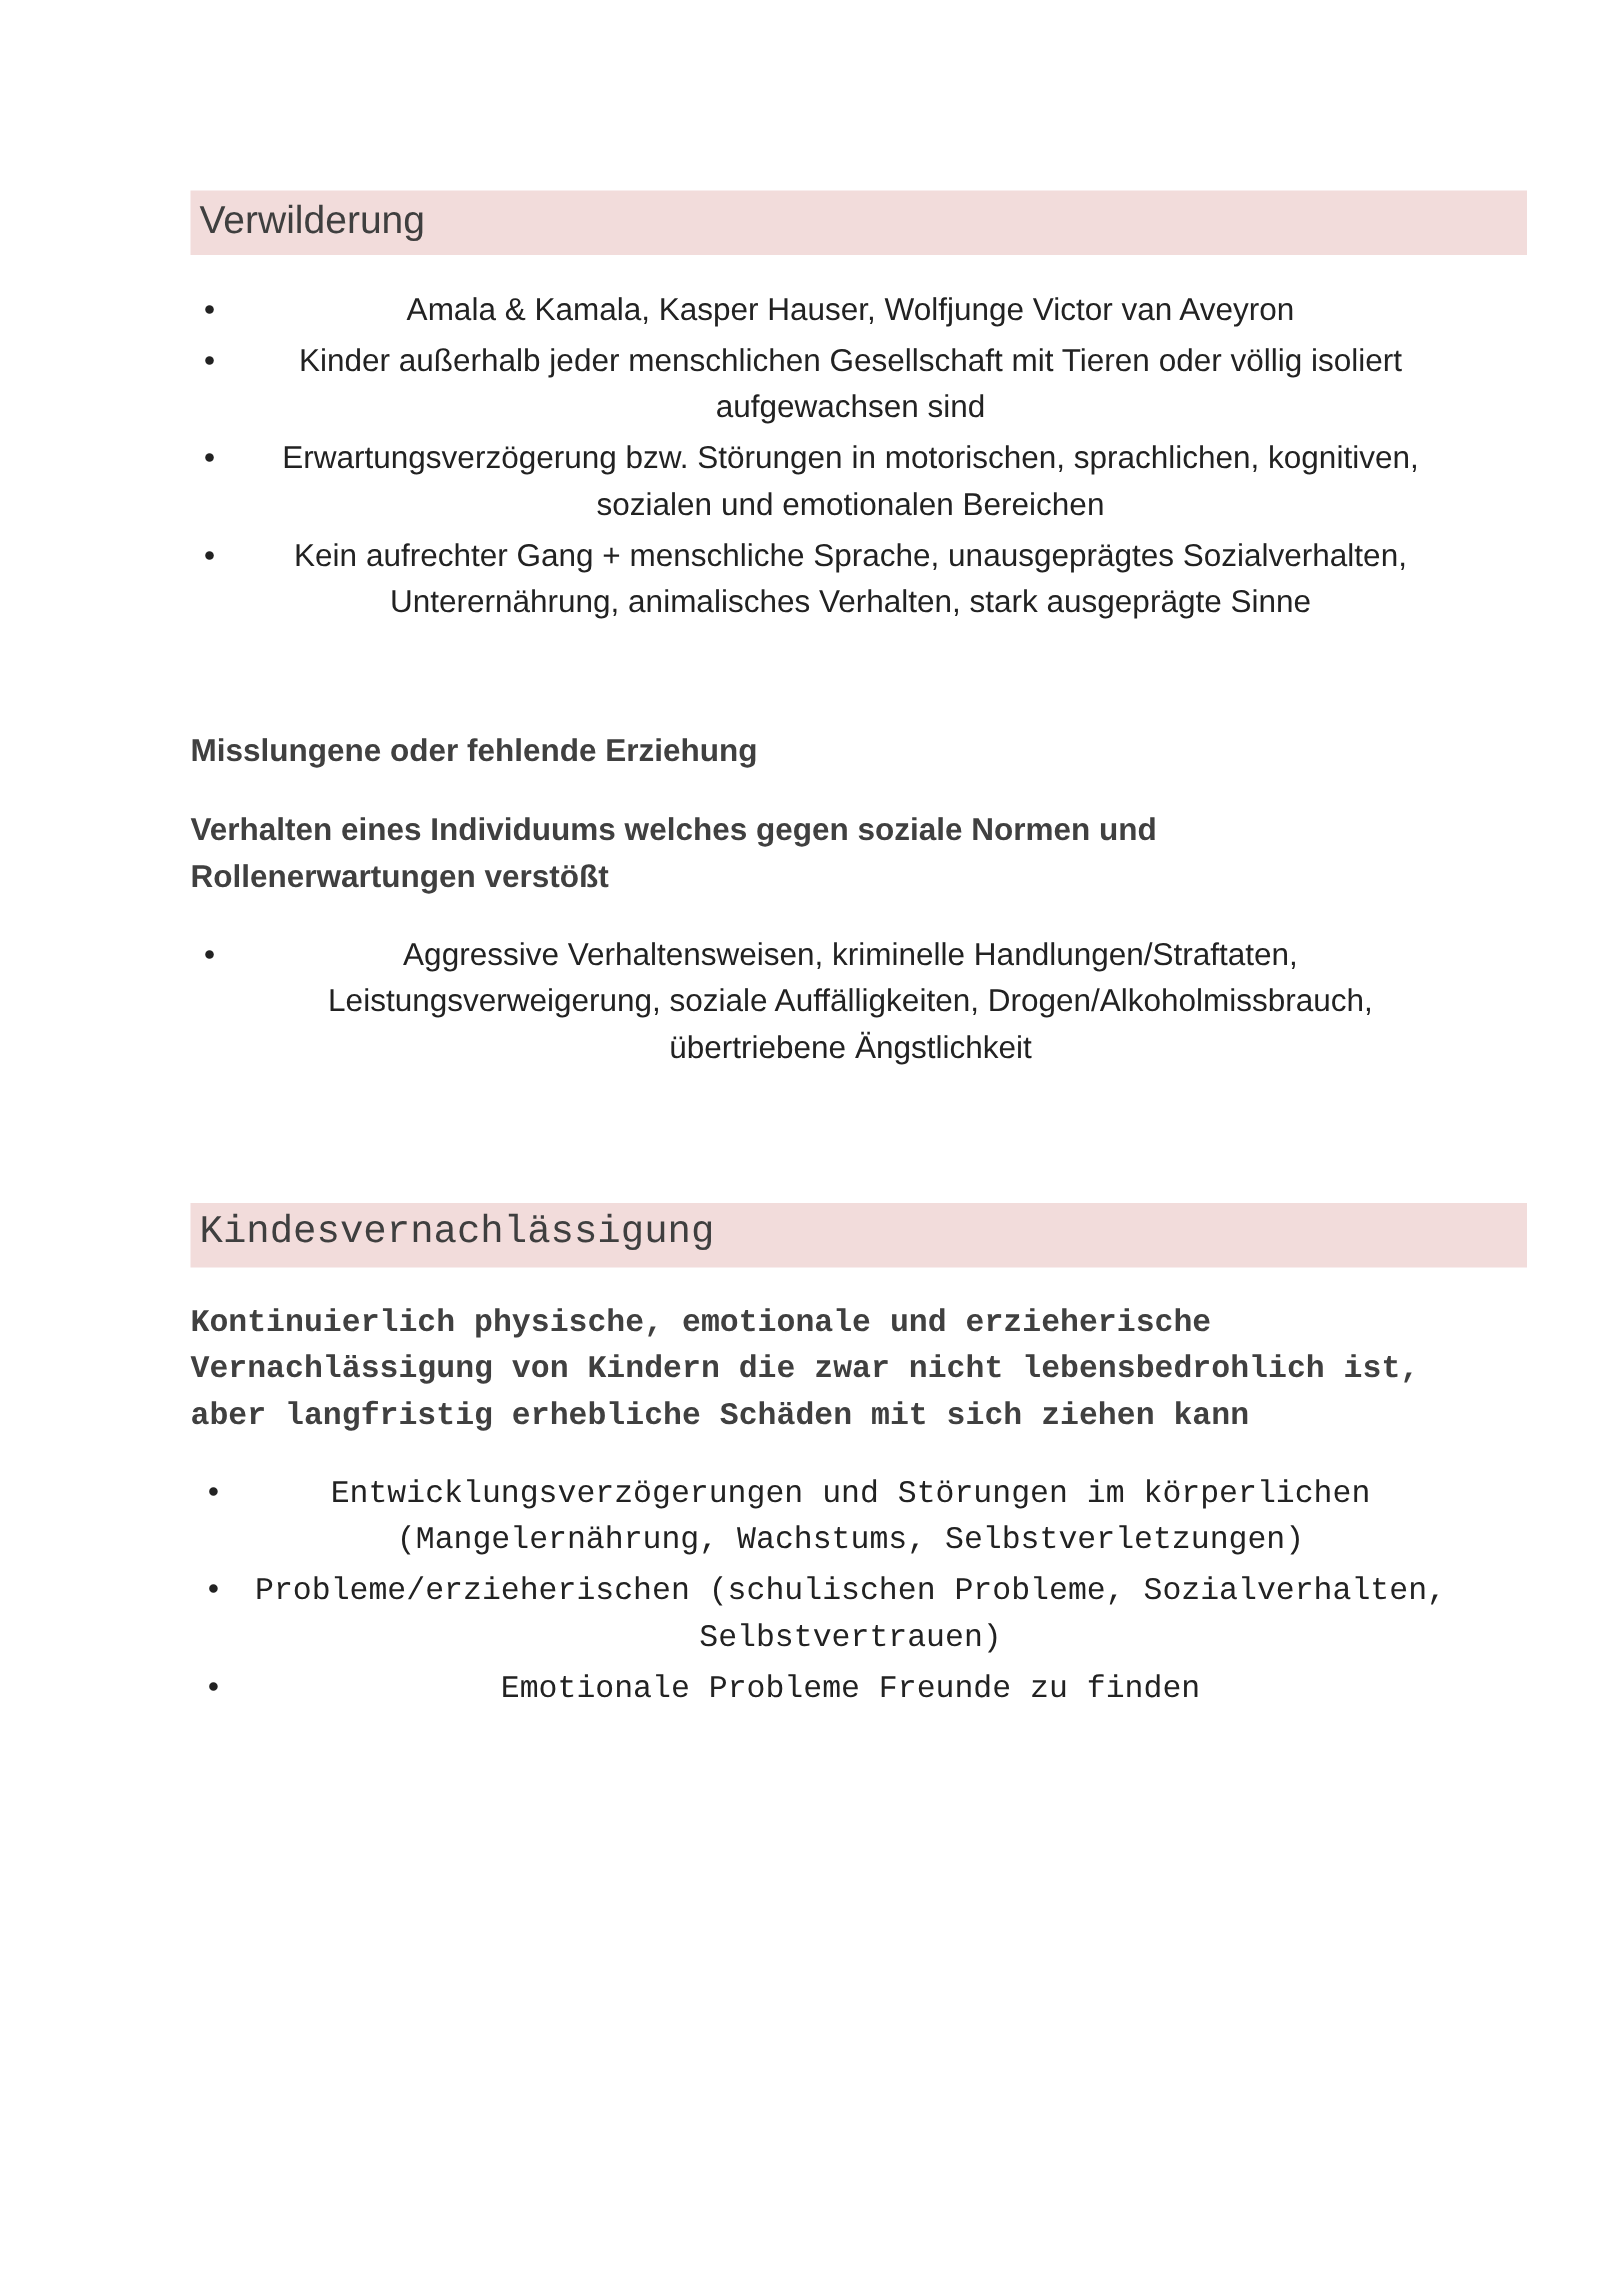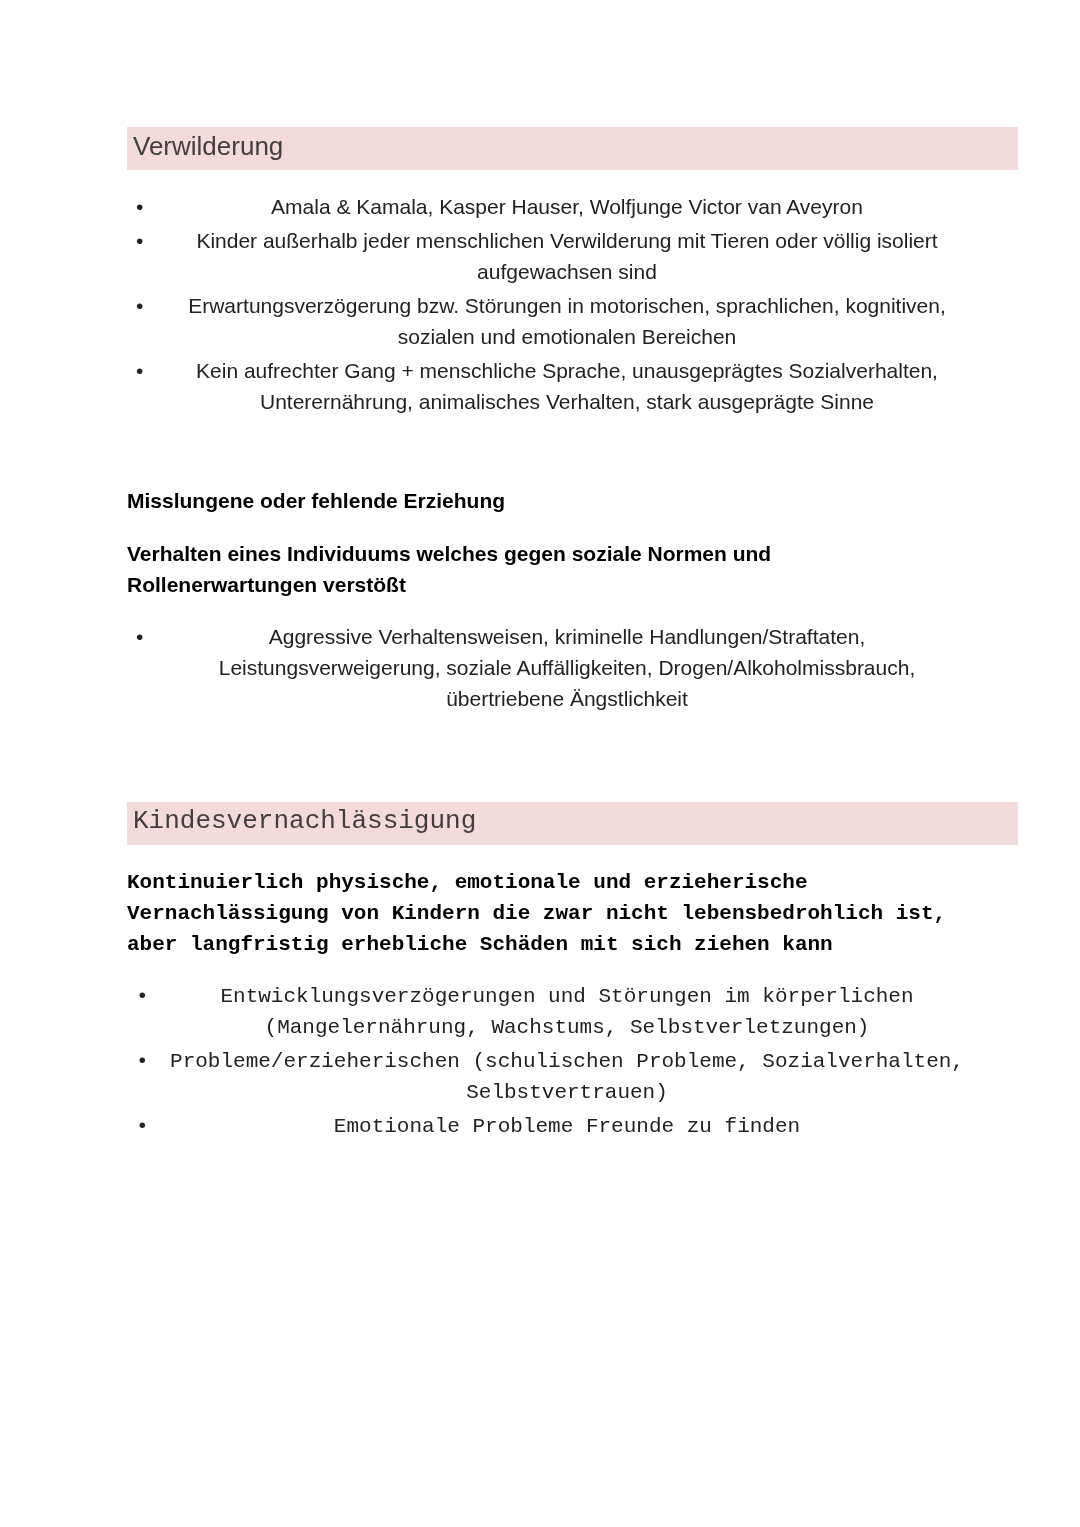--- a/index.html
+++ b/index.html
@@ -30,21 +30,21 @@
     color: #3f3f3f;
     font-size: 26px;
     font-weight: 400;
     line-height: 1.15;
     padding: 5px 8px 8px 6px;
   }
   p.bold-para {
     margin: 22px 0 0 0;
     font-size: 21px;
     font-weight: 700;
-    color: #000000;
+    color: #404040;
     line-height: 31px;
     max-width: 822px;
   }
   ul.bullets {
     margin: 21px 0 0 0;
     padding: 0 0 0 40px;
     list-style: none;
     max-width: 800px;
     text-align: center;
   }
@@ -66,21 +66,21 @@
 </style>
 </head>
 <body>
 
 <main class="page">
 
   <section class="section">
     <h2 class="hl">Verwilderung</h2>
     <ul class="bullets">
       <li>Amala &amp; Kamala, Kasper Hauser, Wolfjunge Victor van Aveyron</li>
-      <li>Kinder außerhalb jeder menschlichen Verwilderung mit Tieren oder völlig isoliert aufgewachsen sind</li>
+      <li>Kinder außerhalb jeder menschlichen Gesellschaft mit Tieren oder völlig isoliert aufgewachsen sind</li>
       <li>Erwartungsverzögerung bzw. Störungen in motorischen, sprachlichen, kognitiven, sozialen und emotionalen Bereichen</li>
       <li>Kein aufrechter Gang + menschliche Sprache, unausgeprägtes Sozialverhalten, Unterernährung, animalisches Verhalten, stark ausgeprägte Sinne</li>
     </ul>
   </section>
 
   <section class="section gap-md">
     <p class="bold-para">Misslungene oder fehlende Erziehung</p>
     <p class="bold-para">Verhalten eines Individuums welches gegen soziale Normen und Rollenerwartungen verstößt</p>
     <ul class="bullets">
       <li>Aggressive Verhaltensweisen, kriminelle Handlungen/Straftaten, Leistungsverweigerung, soziale Auffälligkeiten, Drogen/Alkoholmissbrauch, übertriebene Ängstlichkeit</li>

